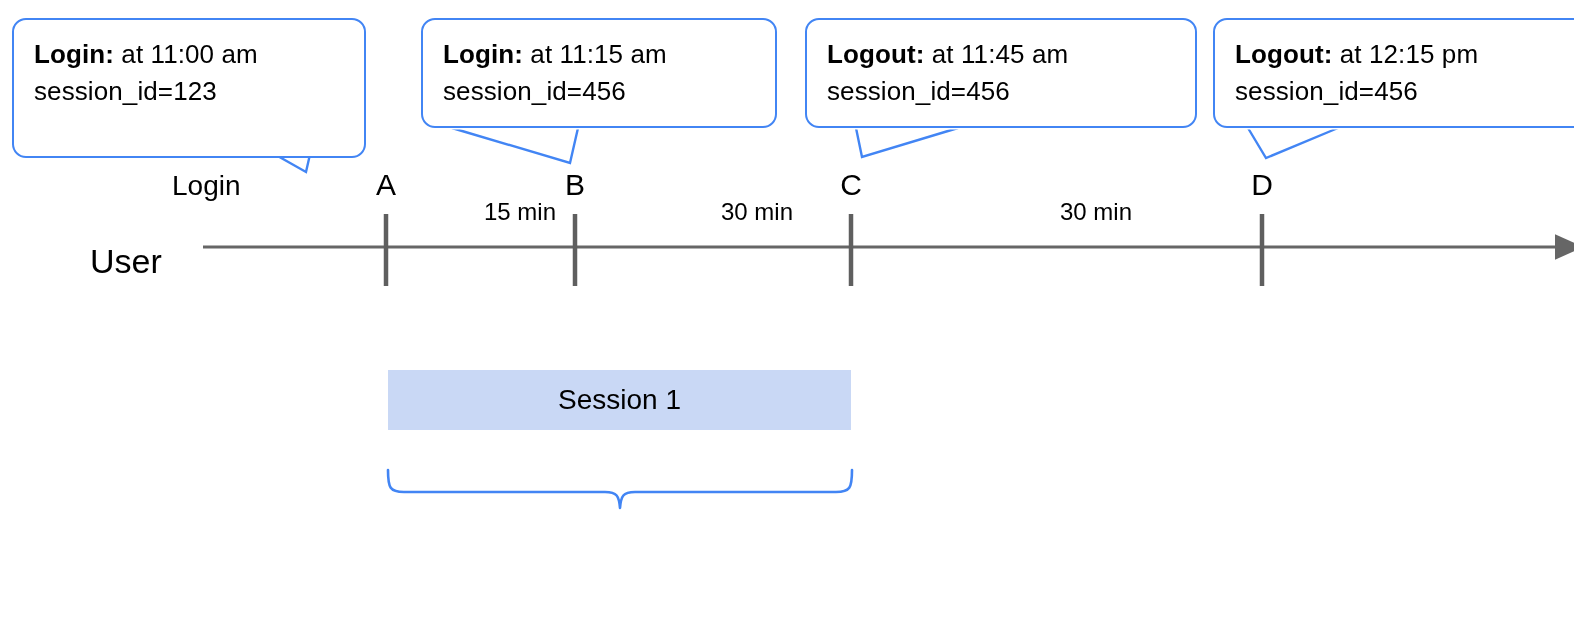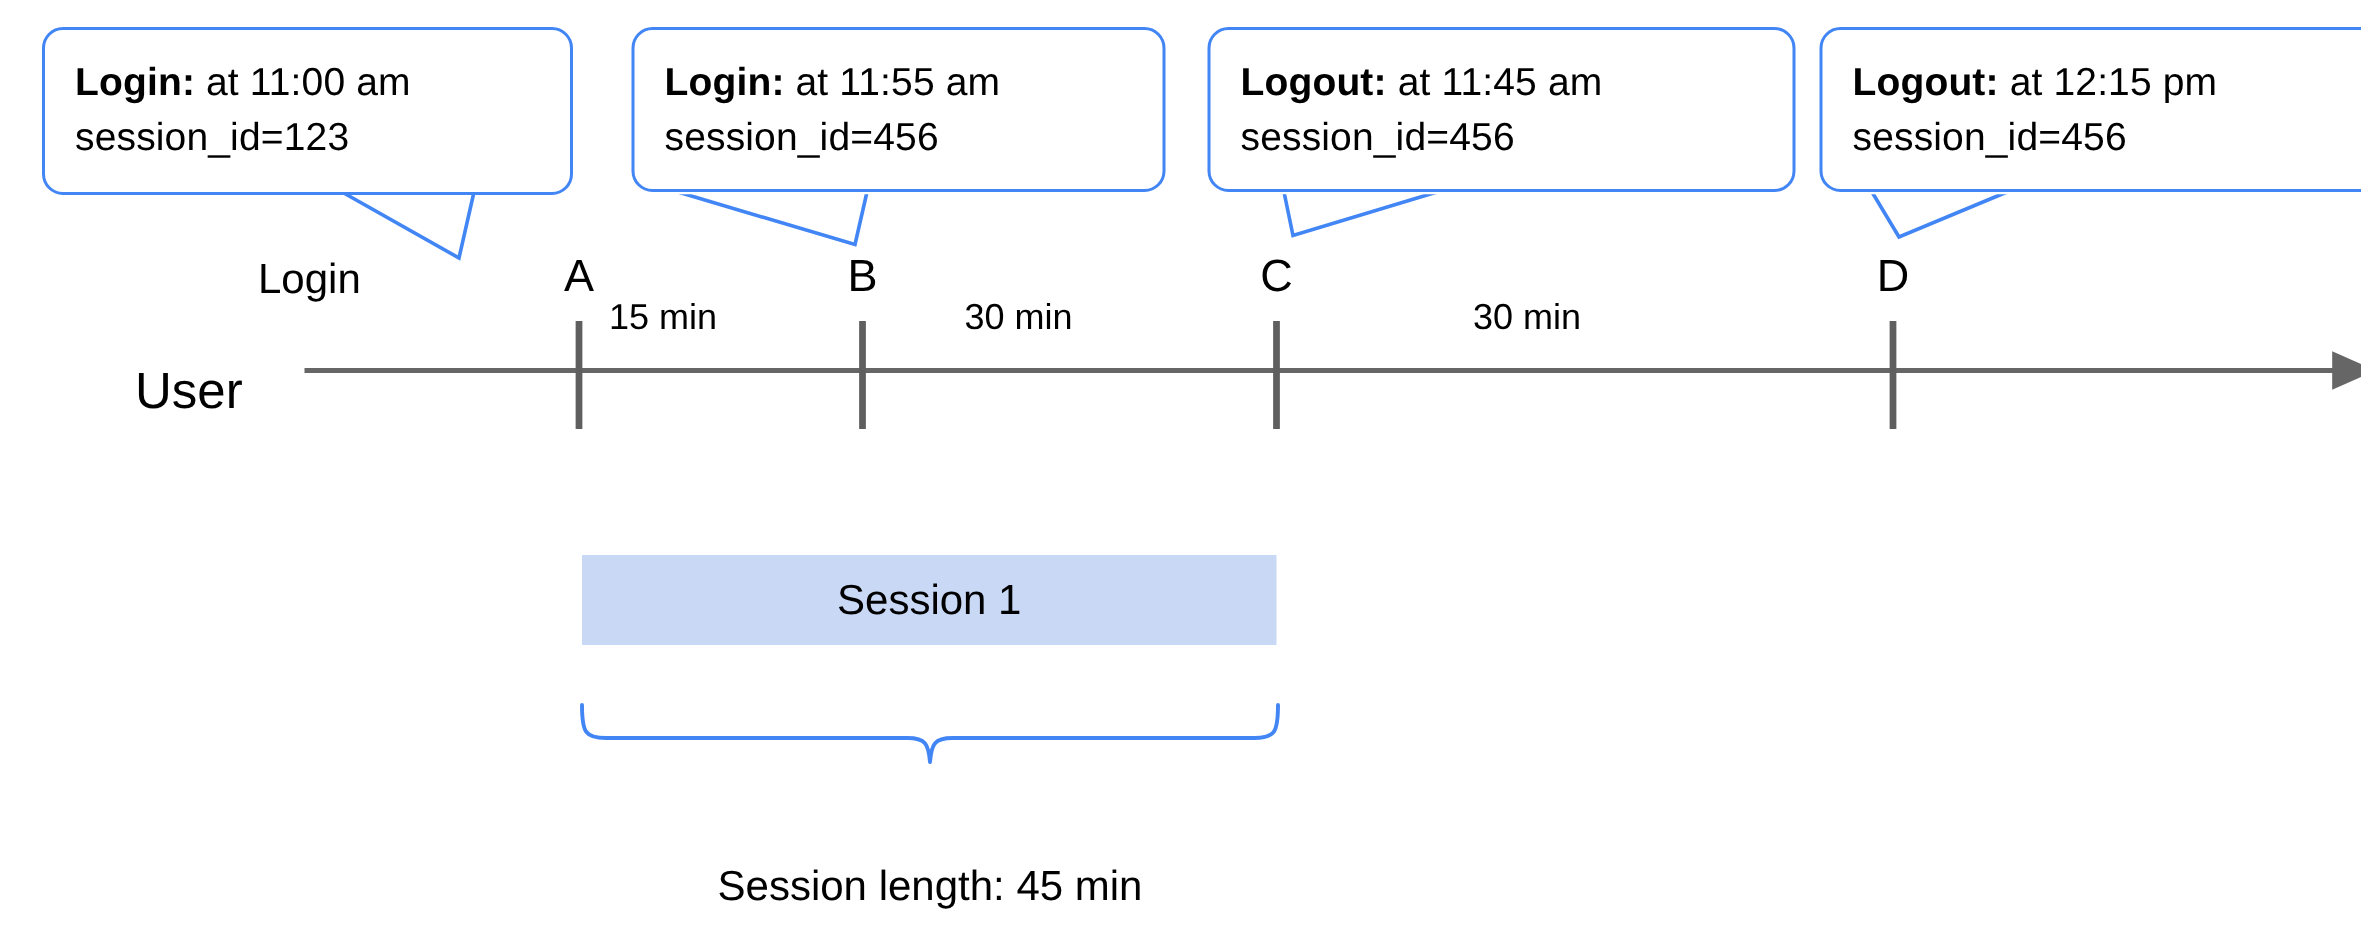--- a/index.html
+++ b/index.html
@@ -67,21 +67,21 @@
     line-height: 30px;
     white-space: nowrap;
     text-align: center;
     z-index: 4;
   }
   .interval-label {
     position: absolute;
     font-size: 24px;
     line-height: 24px;
     white-space: nowrap;
-    text-align: left;
+    text-align: right;
     z-index: 2;
   }
 
   
   .session-bar {
     position: absolute;
     box-sizing: border-box;
     display: flex;
     align-items: center;
     justify-content: center;
@@ -137,27 +137,27 @@
 
     <path d="M388,470
          C388,488 390,492 404,492
          L605,492
          C617,492 619,496 620,508
          C621,496 623,492 635,492
          L836,492
          C850,492 852,488 852,470" fill="none" stroke="#4285f4" stroke-width="2.6" stroke-linecap="round" stroke-linejoin="round"></path>
   </svg>
 
-  <div class="callout" style="left:28px; top:18px; width:354px; height:112px;">
+  <div class="callout" style="left:12px; top:18px; width:354px; height:140px;">
     <div class="callout-line"><span class="lbl">Login:</span><span> at 11:00 am</span></div>
     <div class="callout-line">session_id=123</div>
   </div>
 
   <div class="callout" style="left:421px; top:18px; width:356px; height:110px;">
-    <div class="callout-line"><span class="lbl">Login:</span><span> at 11:55 am</span></div>
+    <div class="callout-line"><span class="lbl">Login:</span><span> at 11:15 am</span></div>
     <div class="callout-line">session_id=456</div>
   </div>
 
   <div class="callout" style="left:805px; top:18px; width:392px; height:110px;">
     <div class="callout-line"><span class="lbl">Logout:</span><span> at 11:45 am</span></div>
     <div class="callout-line">session_id=456</div>
   </div>
 
   <div class="callout" style="left:1213px; top:18px; width:426px; height:110px;">
     <div class="callout-line"><span class="lbl">Logout:</span><span> at 12:15 pm</span></div>
@@ -174,15 +174,14 @@
   <div class="tick-label" style="left:1242px; top:170px; width:40px;">D</div>
 
   <div class="interval-label" style="left:406px; top:200px; width:150px;">15 min</div>
   <div class="interval-label" style="left:643px; top:200px; width:150px;">30 min</div>
   <div class="interval-label" style="left:982px; top:200px; width:150px;">30 min</div>
 
   <div class="session-bar" style="left:388px; top:370px; width:463px; height:60px; background:#c9d8f5;">
     <span class="session-bar-text">Session 1</span>
   </div>
 
-  <div class="brace-caption" style="left:370px; top:577px; width:500px;">Session length: 45 min</div>
 
 </div>
 
 </body></html>

